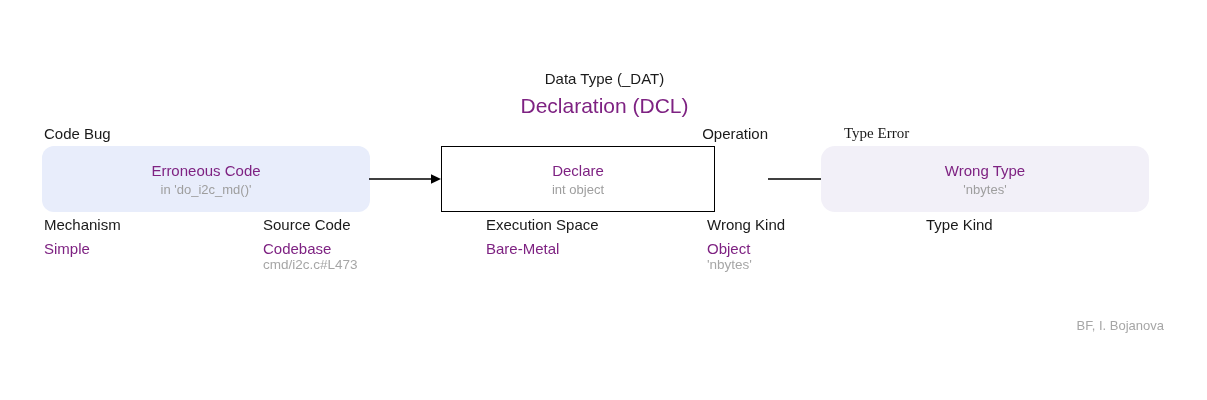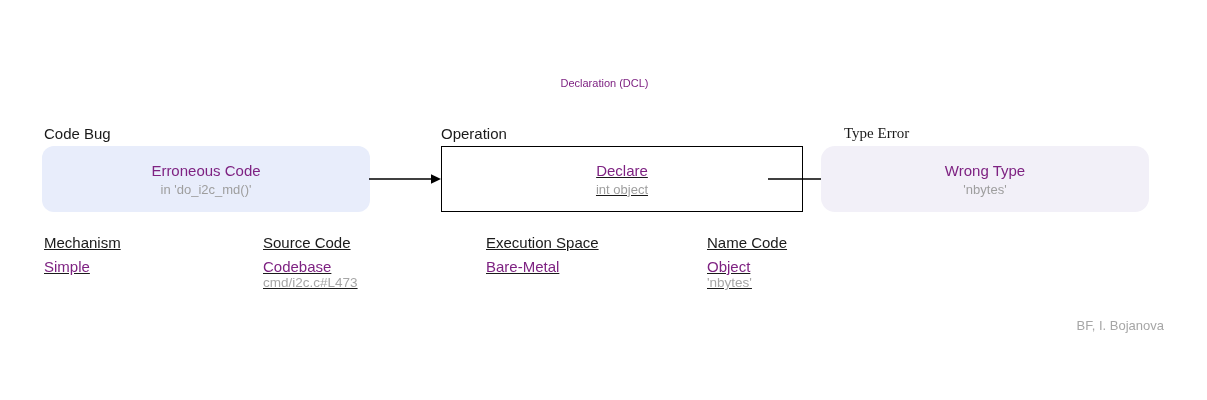--- a/index.html
+++ b/index.html
@@ -11,58 +11,59 @@
     --right-fill:#f2f0f8;
   }
   html,body{margin:0;padding:0;}
   body{
     width:1207px;height:400px;background:#ffffff;position:relative;
     font-family:"Liberation Sans", sans-serif;color:var(--ink);
     overflow:hidden;
   }
   .title-block{position:absolute;left:441px;top:70px;width:327px;text-align:center;}
   .title-line1{font-size:15px;color:var(--ink);}
-  .title-line2{font-size:11px;color:var(--purple);margin-top:7px;text-align:center;}
+  .title-line2{font-size:21px;color:var(--purple);margin-top:7px;text-align:center;}
 
   .node-header{position:absolute;top:125px;font-size:15px;color:var(--ink);white-space:nowrap;}
   .hdr-codebug{left:44px;text-align:right;}
-  .hdr-operation{left:441px;width:327px;text-align:left;}
+  .hdr-operation{left:441px;width:327px;text-align:right;}
   .hdr-typeerror{left:844px;font-family:Liberation Serif, serif;}
 
   .node-box{
     position:absolute;top:146px;height:66px;box-sizing:border-box;
     display:flex;flex-direction:column;align-items:center;justify-content:center;gap:3px;
   }
   .box-left{left:42px;width:328px;background:var(--left-fill);border-radius:12px;text-align:right;}
-  .box-op{left:441px;width:362px;background:#ffffff;border:1.5px solid #000000;text-decoration:underline;}
+  .box-op{left:441px;width:274px;background:#ffffff;border:1.5px solid #000000;}
   .box-right{left:821px;width:328px;background:var(--right-fill);border-radius:14px;}
   .node-title{font-size:15px;color:var(--purple);}
   .node-sub{font-size:13px;color:var(--gray-sub);}
 
   .arrow{position:absolute;top:173px;}
   .arrow-1{left:369px;}
   .arrow-2{left:768px;}
 
-  .attr-col{position:absolute;top:234px;white-space:nowrap;text-decoration:underline;}
+  .attr-col{position:absolute;top:216px;white-space:nowrap;}
   .attr-col-1{left:44px;}
   .attr-col-2{left:263px;}
   .attr-col-3{left:486px;}
   .attr-col-4{left:707px;}
   .attr-col-5{left:926px;}
   .attr-label{font-size:15px;color:var(--ink);}
   .attr-value{font-size:15px;color:var(--purple);margin-top:7px;}
   .attr-note{font-size:13.5px;color:var(--gray-note);}
   .attr-note:empty{display:none;}
 
   .credit{position:absolute;top:318px;right:43px;font-size:13px;color:var(--gray-note);}
 </style>
 </head>
 <body>
 
 <div class="title-block">
+  <div class="title-line1">Data Type (_DAT)</div>
   <div class="title-line2">Declaration (DCL)</div>
 </div>
 
 <div class="node-header hdr-codebug">Code Bug</div>
 <div class="node-header hdr-operation">Operation</div>
 <div class="node-header hdr-typeerror">Type Error</div>
 
 <div class="node-box box-left">
   <div class="node-title">Erroneous Code</div>
   <div class="node-sub">in 'do_i2c_md()'</div>
@@ -100,21 +101,22 @@
   <div class="attr-note">cmd/i2c.c#L473</div>
 </div>
 
 <div class="attr-col attr-col-3">
   <div class="attr-label">Execution Space</div>
   <div class="attr-value">Bare-Metal</div>
 
 </div>
 
 <div class="attr-col attr-col-4">
-  <div class="attr-label">Name Code</div>
+  <div class="attr-label">Wrong Kind</div>
   <div class="attr-value">Object</div>
   <div class="attr-note">'nbytes'</div>
 </div>
 
 <div class="attr-col attr-col-5">
+  <div class="attr-label">Type Kind</div>
 </div>
 
 <div class="credit">BF, I. Bojanova</div>
 
 </body></html>

